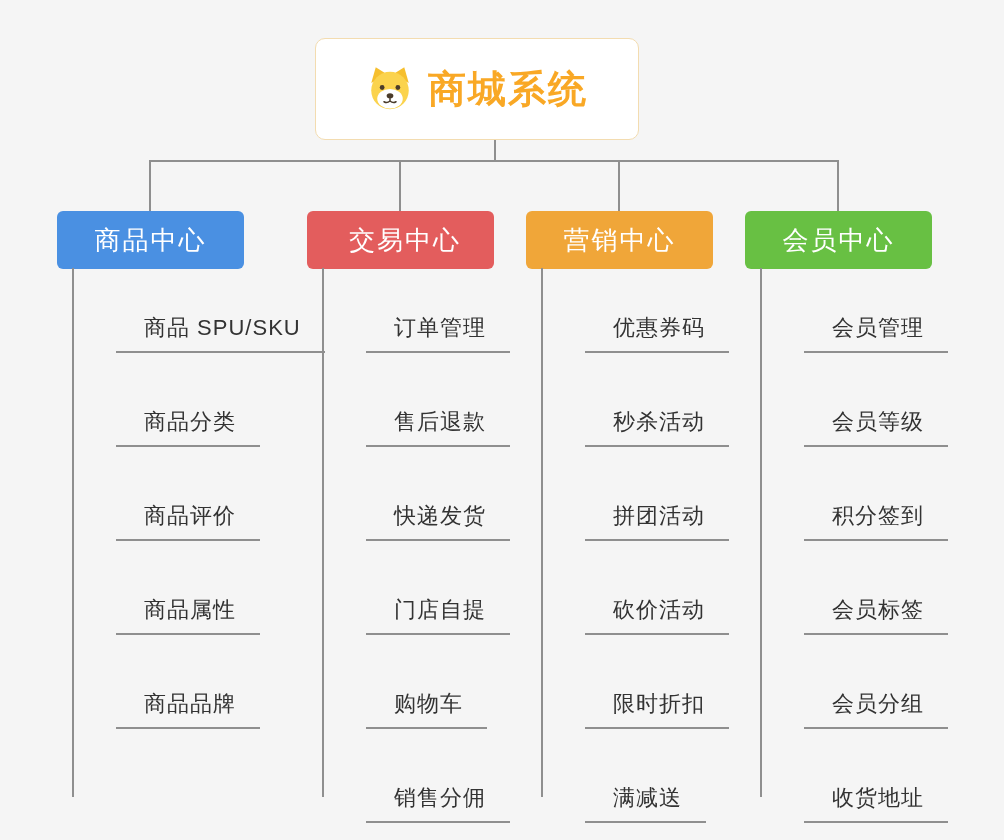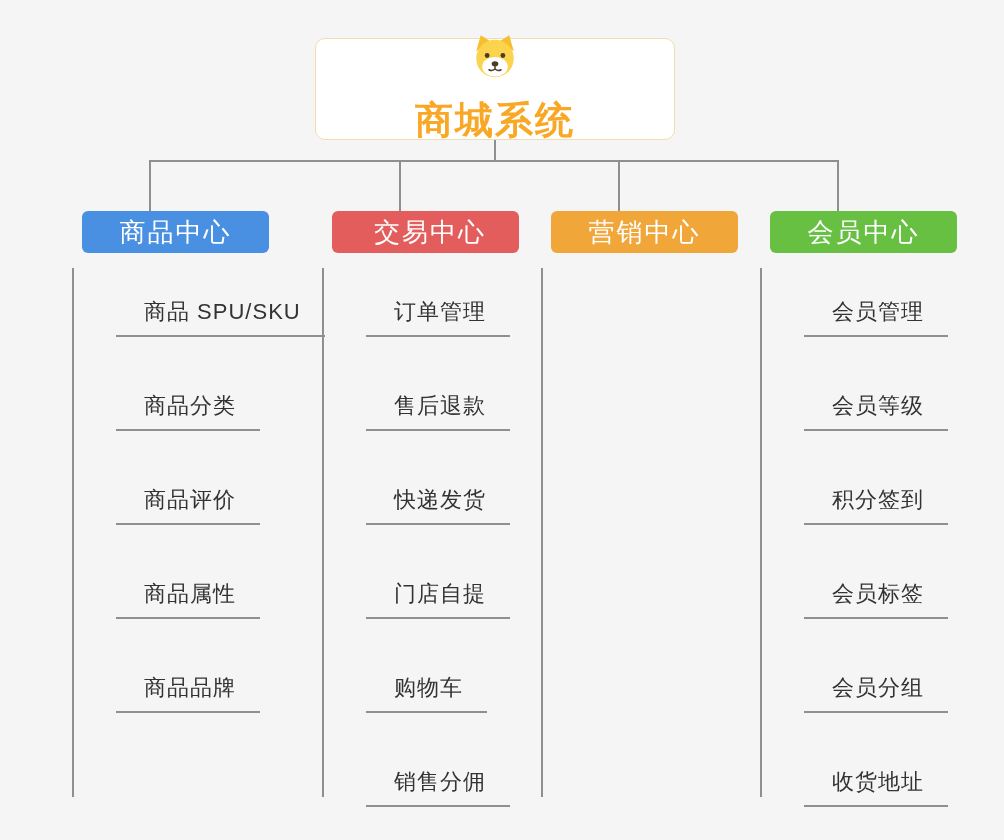--- a/index.html
+++ b/index.html
@@ -8,25 +8,24 @@
     background:#f5f5f5;
   }
   .canvas{
     position:relative;
     width:1004px;height:840px;
     background:#f5f5f5;
     overflow:hidden;
   }
   
   .root-node{
-    position:absolute;left:315px;top:38px;width:360px;height:102px;
+    position:absolute;left:315px;top:38px;width:324px;height:102px;
     background:#ffffff;border:1px solid #f3dcb0;border-radius:10px;
     display:flex;align-items:center;justify-content:center;gap:14px;
     box-sizing:border-box;
-    flex-direction:column;
   }
   .root-title{
     font-size:38px;font-weight:600;color:#f9a825;letter-spacing:2px;
   }
   .dog{display:flex;align-items:center;}
   
   .line{position:absolute;background:#8f8f8f;}
   .root-stem{left:494px;top:140px;width:2px;height:21px;}
   .h-line{left:149px;top:160px;width:690px;height:2px;}
   .drop{top:161px;width:2px;height:50px;}
@@ -34,25 +33,24 @@
   .drop-1{left:399px;}
   .drop-2{left:618px;}
   .drop-3{left:837px;}
   
   .branch{position:absolute;top:211px;}
   .branch-0{left:57px;}
   .branch-1{left:307px;}
   .branch-2{left:526px;}
   .branch-3{left:745px;}
   .branch-header{
-    width:187px;height:42px;border-radius:6px;
+    width:187px;height:58px;border-radius:6px;
     display:flex;align-items:center;justify-content:center;
     color:#ffffff;font-size:26px;letter-spacing:2px;
     box-sizing:border-box;
-    margin-left:25px;
   }
   .spine{
     position:absolute;left:15px;top:57px;width:2px;height:529px;
     background:#8f8f8f;
   }
   .children{
     display:flex;flex-direction:column;align-items:flex-start;
     margin-left:15px;
     padding-left:44px;
   }
@@ -116,20 +114,28 @@
       <div class="child">快递发货</div>
       <div class="child">门店自提</div>
       <div class="child">购物车</div>
       <div class="child">销售分佣</div>
     </div>
   </div>
 
   <div class="branch branch-2">
     <div class="branch-header" style="background-color: rgb(240, 166, 57);">营销中心</div>
     <div class="spine"></div>
+    <div class="children">
+      <div class="child">优惠券码</div>
+      <div class="child">秒杀活动</div>
+      <div class="child">拼团活动</div>
+      <div class="child">砍价活动</div>
+      <div class="child">限时折扣</div>
+      <div class="child">满减送</div>
+    </div>
   </div>
 
   <div class="branch branch-3">
     <div class="branch-header" style="background-color: rgb(104, 192, 67);">会员中心</div>
     <div class="spine"></div>
     <div class="children">
       <div class="child">会员管理</div>
       <div class="child">会员等级</div>
       <div class="child">积分签到</div>
       <div class="child">会员标签</div>

